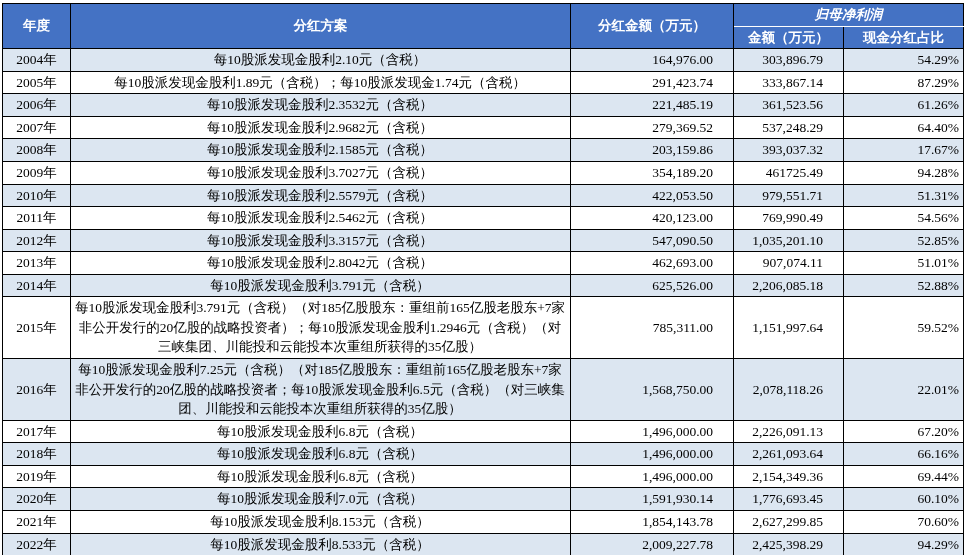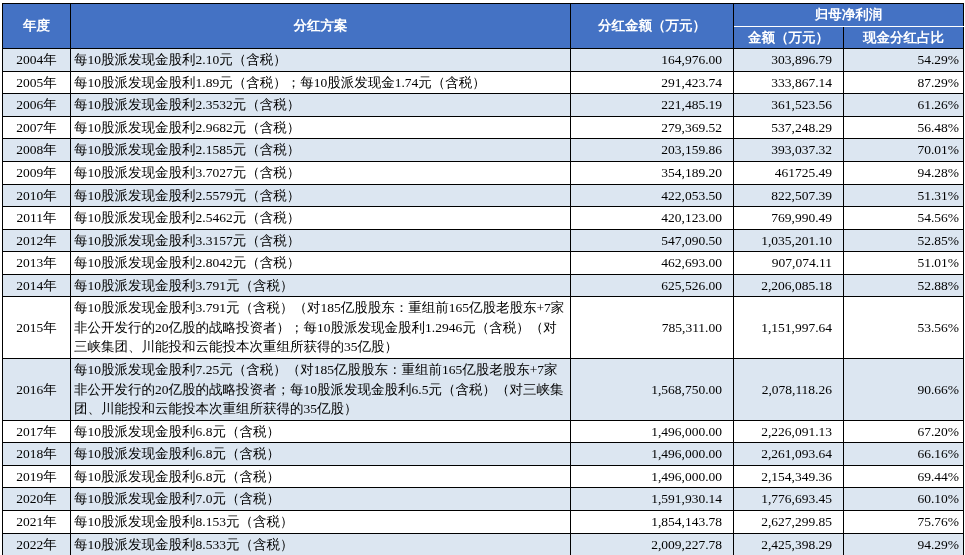--- a/index.html
+++ b/index.html
@@ -28,28 +28,28 @@
   }
   .dividend-table thead th {
     background: #4472C4;
     color: #ffffff;
     font-family: "Liberation Sans", "DejaVu Sans", sans-serif;
     font-weight: bold;
     font-size: 13.5px;
     text-align: center;
     padding: 1px 2px;
   }
-  .dividend-table thead th.group-header { border-bottom-color: #ffffff; }
+  .dividend-table thead th.group-header { border-bottom-color: #ffffff; font-style: italic; }
   .dividend-table thead th.sub-header   { border-top-color: #ffffff; height: 19px; }
   .dividend-table thead th.span-header  { height: 40px; }
   .dividend-table td { height: 19px; background: #ffffff; }
   .dividend-table tr.alt td { background: #DCE6F1; margin-top: 42px; }
   td.year-cell { text-align: center; vertical-align: middle; white-space: nowrap; }
-  td.plan-cell { text-align: left; padding: 1px 4px 1px 3px; }
-  td.num-cell  { text-align: right; padding-right: 11px; white-space: nowrap; }
+  td.plan-cell { text-align: center; padding: 1px 4px 1px 3px; }
+  td.num-cell  { text-align: right; padding-right: 20px; white-space: nowrap; }
   td.pct-cell  { text-align: right; padding-right: 4px; white-space: nowrap; }
 </style>
 </head>
 <body>
 
 <table class="dividend-table">
   <colgroup>
     <col style="width:68px">
     <col style="width:500px">
     <col style="width:163px">
@@ -89,41 +89,41 @@
     <td class="plan-cell">每10股派发现金股利2.3532元（含税）</td>
     <td class="num-cell">221,485.19</td>
     <td class="num-cell">361,523.56</td>
     <td class="pct-cell">61.26%</td>
   </tr>
       <tr>
     <td class="year-cell">2007年</td>
     <td class="plan-cell">每10股派发现金股利2.9682元（含税）</td>
     <td class="num-cell">279,369.52</td>
     <td class="num-cell">537,248.29</td>
-    <td class="pct-cell">56.48%</td>
+    <td class="pct-cell">64.40%</td>
   </tr>
       <tr class="alt">
     <td class="year-cell">2008年</td>
     <td class="plan-cell">每10股派发现金股利2.1585元（含税）</td>
     <td class="num-cell">203,159.86</td>
     <td class="num-cell">393,037.32</td>
-    <td class="pct-cell">70.01%</td>
+    <td class="pct-cell">17.67%</td>
   </tr>
       <tr>
     <td class="year-cell">2009年</td>
     <td class="plan-cell">每10股派发现金股利3.7027元（含税）</td>
     <td class="num-cell">354,189.20</td>
     <td class="num-cell">461725.49</td>
     <td class="pct-cell">94.28%</td>
   </tr>
       <tr class="alt">
     <td class="year-cell">2010年</td>
     <td class="plan-cell">每10股派发现金股利2.5579元（含税）</td>
     <td class="num-cell">422,053.50</td>
-    <td class="num-cell">822,507.39</td>
+    <td class="num-cell">979,551.71</td>
     <td class="pct-cell">51.31%</td>
   </tr>
       <tr>
     <td class="year-cell">2011年</td>
     <td class="plan-cell">每10股派发现金股利2.5462元（含税）</td>
     <td class="num-cell">420,123.00</td>
     <td class="num-cell">769,990.49</td>
     <td class="pct-cell">54.56%</td>
   </tr>
       <tr class="alt">
@@ -145,28 +145,28 @@
     <td class="plan-cell">每10股派发现金股利3.791元（含税）</td>
     <td class="num-cell">625,526.00</td>
     <td class="num-cell">2,206,085.18</td>
     <td class="pct-cell">52.88%</td>
   </tr>
       <tr>
     <td class="year-cell">2015年</td>
     <td class="plan-cell">每10股派发现金股利3.791元（含税）（对185亿股股东：重组前165亿股老股东+7家非公开发行的20亿股的战略投资者）；每10股派发现金股利1.2946元（含税）（对三峡集团、川能投和云能投本次重组所获得的35亿股）</td>
     <td class="num-cell">785,311.00</td>
     <td class="num-cell">1,151,997.64</td>
-    <td class="pct-cell">53.56%</td>
+    <td class="pct-cell">59.52%</td>
   </tr>
       <tr class="alt">
     <td class="year-cell">2016年</td>
     <td class="plan-cell">每10股派发现金股利7.25元（含税）（对185亿股股东：重组前165亿股老股东+7家非公开发行的20亿股的战略投资者；每10股派发现金股利6.5元（含税）（对三峡集团、川能投和云能投本次重组所获得的35亿股）</td>
     <td class="num-cell">1,568,750.00</td>
     <td class="num-cell">2,078,118.26</td>
-    <td class="pct-cell">90.66%</td>
+    <td class="pct-cell">22.01%</td>
   </tr>
       <tr>
     <td class="year-cell">2017年</td>
     <td class="plan-cell">每10股派发现金股利6.8元（含税）</td>
     <td class="num-cell">1,496,000.00</td>
     <td class="num-cell">2,226,091.13</td>
     <td class="pct-cell">67.20%</td>
   </tr>
       <tr class="alt">
     <td class="year-cell">2018年</td>
@@ -187,21 +187,21 @@
     <td class="plan-cell">每10股派发现金股利7.0元（含税）</td>
     <td class="num-cell">1,591,930.14</td>
     <td class="num-cell">1,776,693.45</td>
     <td class="pct-cell">60.10%</td>
   </tr>
       <tr>
     <td class="year-cell">2021年</td>
     <td class="plan-cell">每10股派发现金股利8.153元（含税）</td>
     <td class="num-cell">1,854,143.78</td>
     <td class="num-cell">2,627,299.85</td>
-    <td class="pct-cell">75.76%</td>
+    <td class="pct-cell">70.60%</td>
   </tr>
       <tr class="alt">
     <td class="year-cell">2022年</td>
     <td class="plan-cell">每10股派发现金股利8.533元（含税）</td>
     <td class="num-cell">2,009,227.78</td>
     <td class="num-cell">2,425,398.29</td>
     <td class="pct-cell">94.29%</td>
   </tr>
     </tbody>
 

